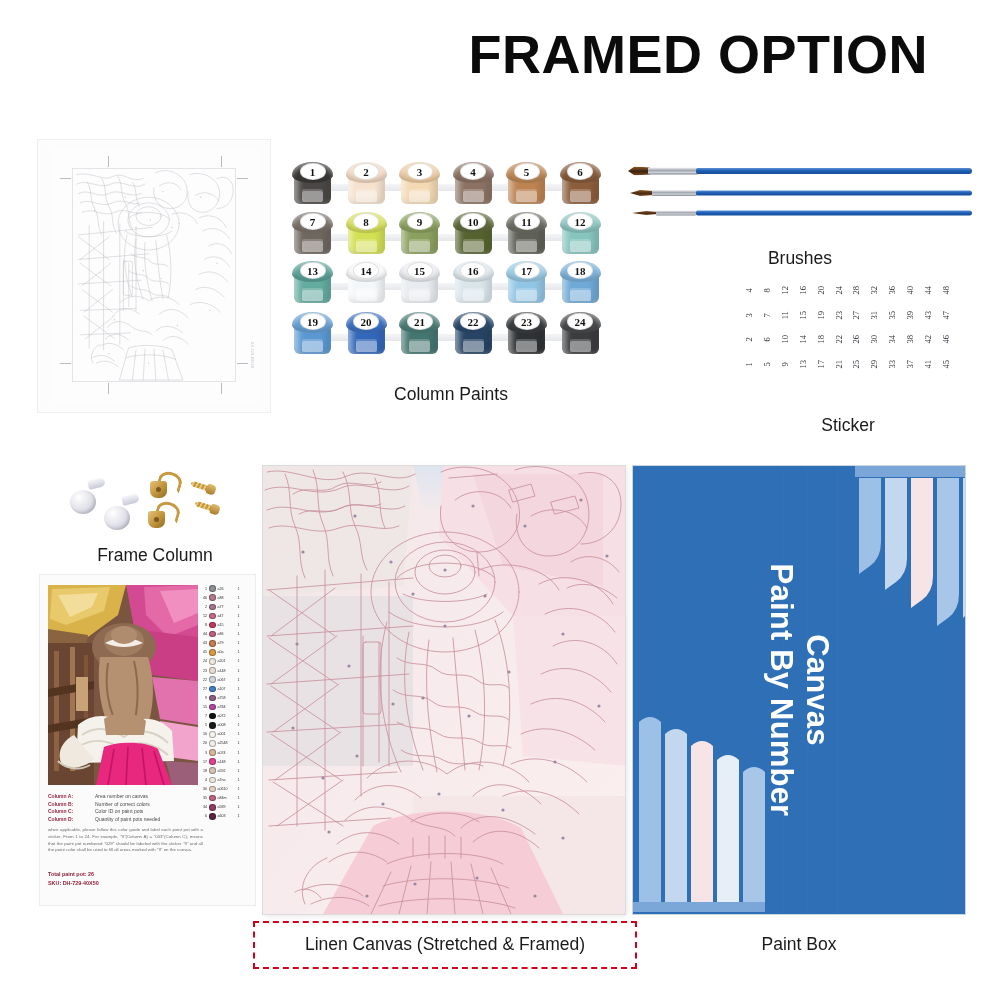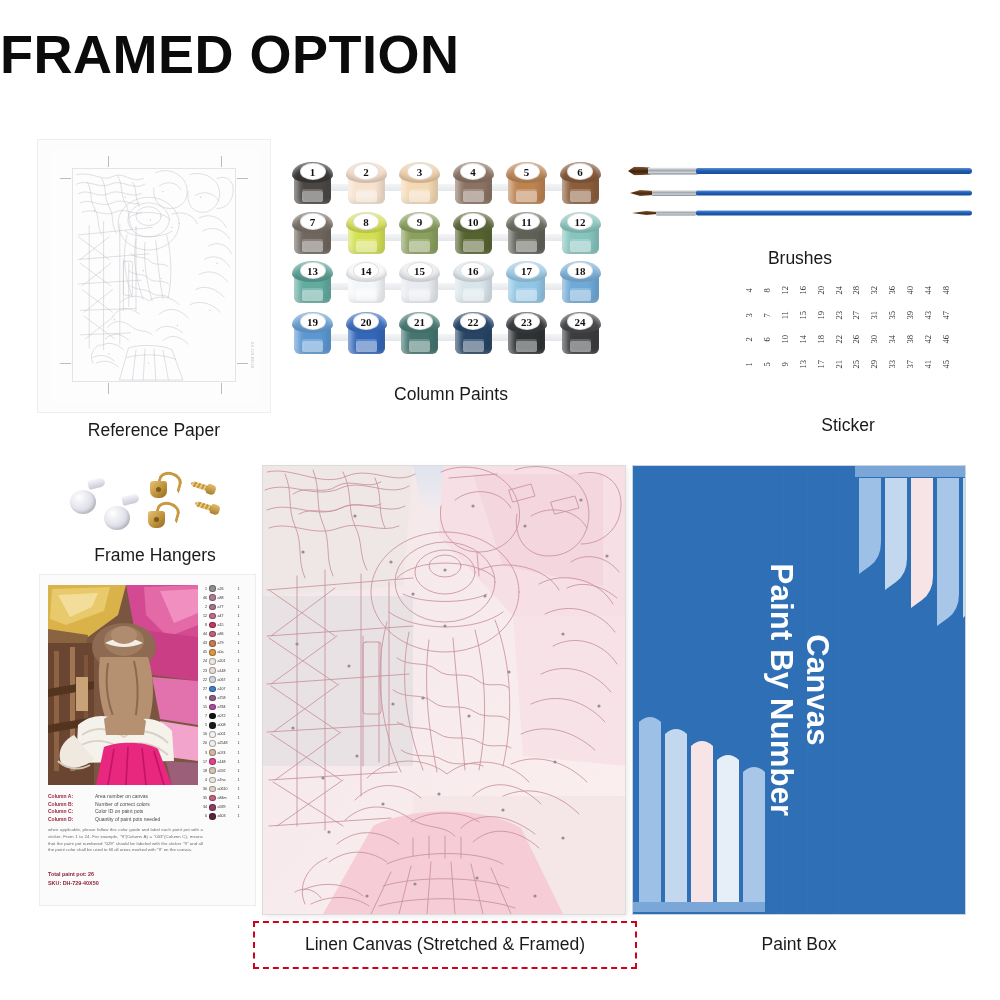--- a/index.html
+++ b/index.html
@@ -5,21 +5,21 @@
   * { box-sizing: border-box; margin: 0; padding: 0; }
   html, body {
     width: 1000px; height: 1000px;
     background: #ffffff;
     font-family: "Liberation Sans", sans-serif;
     overflow: hidden;
   }
   .page { position: relative; width: 1000px; height: 1000px; background: #fff; }
 
   
-  .hdr { position: absolute; left: 0; top: 26px; width: 928px; text-align: left; }
+  .hdr { position: absolute; left: 0; top: 26px; width: 928px; text-align: right; }
   .hdr-title {
     font-size: 54px; font-weight: 700; letter-spacing: 0.5px;
     color: #0b0b0b; line-height: 1.05;
     font-family: "Liberation Sans", sans-serif;
   }
   .hdr-sub {
     margin-top: 13px;
     font-size: 22px; font-weight: 700; letter-spacing: 0.2px;
     color: #231f20;
   }
@@ -352,21 +352,20 @@
             <circle cx="30" cy="110" r="0.7"></circle>
               <circle cx="160" cy="100" r="0.7"></circle>
             <circle cx="152" cy="150" r="0.7"></circle>
               <circle cx="40" cy="196" r="0.7"></circle>
           </g>
         </svg>
       </div>
       <div class="side-code">DH-729-40X50</div>
     </div>
   </div>
-  <div class="cap" style="left:38px; top:420px; width:232px;">Reference Paper</div>
 
   <div class="pots">
     <div class="pot-row" style="top:0px;">
         <div class="pot-bar"></div>
       </div>
     <div class="pot-row" style="top:50px;">
         <div class="pot-bar"></div>
       </div>
     <div class="pot-row" style="top:99px;">
         <div class="pot-bar"></div>
@@ -615,21 +614,21 @@
     </div>
     <div class="screw" style="left:128px; top:14px; transform:rotate(18deg);">
       <div class="shaft"></div>
       <div class="head"></div>
     </div>
     <div class="screw" style="left:132px; top:34px; transform:rotate(18deg);">
       <div class="shaft"></div>
       <div class="head"></div>
     </div>
   </div>
-  <div class="cap" style="left:40px; top:545px; width:230px;">Frame Hangers</div>
+  <div class="cap" style="left:40px; top:545px; width:230px;">Frame Column</div>
 
   <div class="instr">
     <div class="photo">
       <svg viewBox="0 0 150 200" preserveAspectRatio="none">
         <rect width="150" height="200" fill="#7a5540"></rect>
 
         <path d="M0 0 H78 L70 30 L40 52 L0 46 Z" fill="#d9b24a"></path>
         <path d="M4 4 L62 2 L56 26 L18 40 L2 34 Z" fill="#e8c96b"></path>
         <path d="M10 10 L50 8 L44 22 L22 32 Z" fill="#f2dd9a"></path>
         <path d="M0 44 L40 50 L36 74 L0 70 Z" fill="#8a6340"></path>

